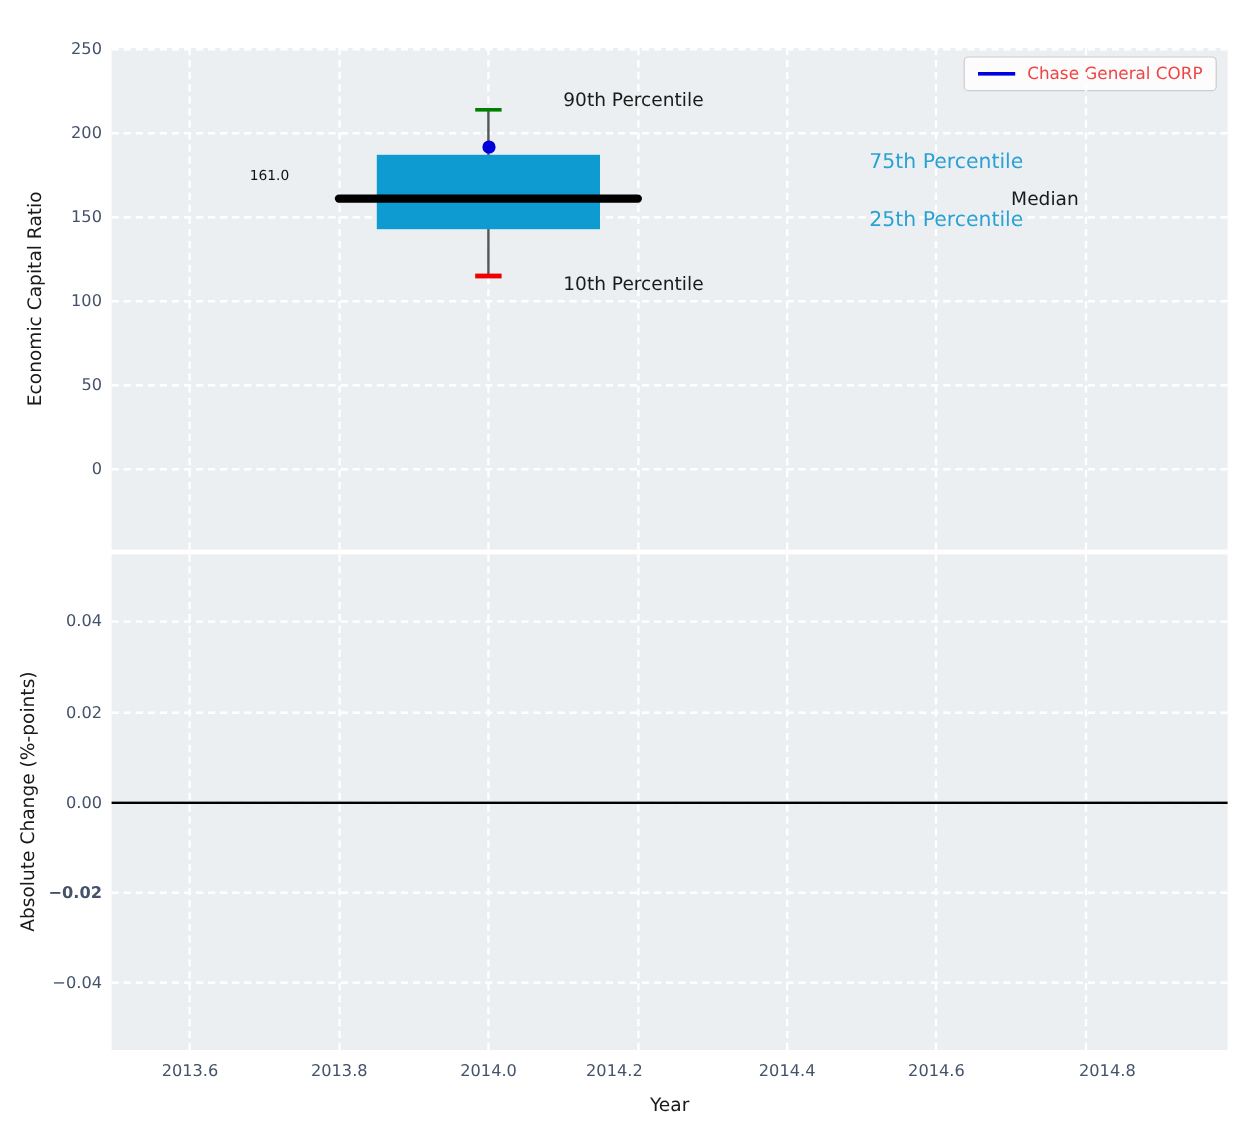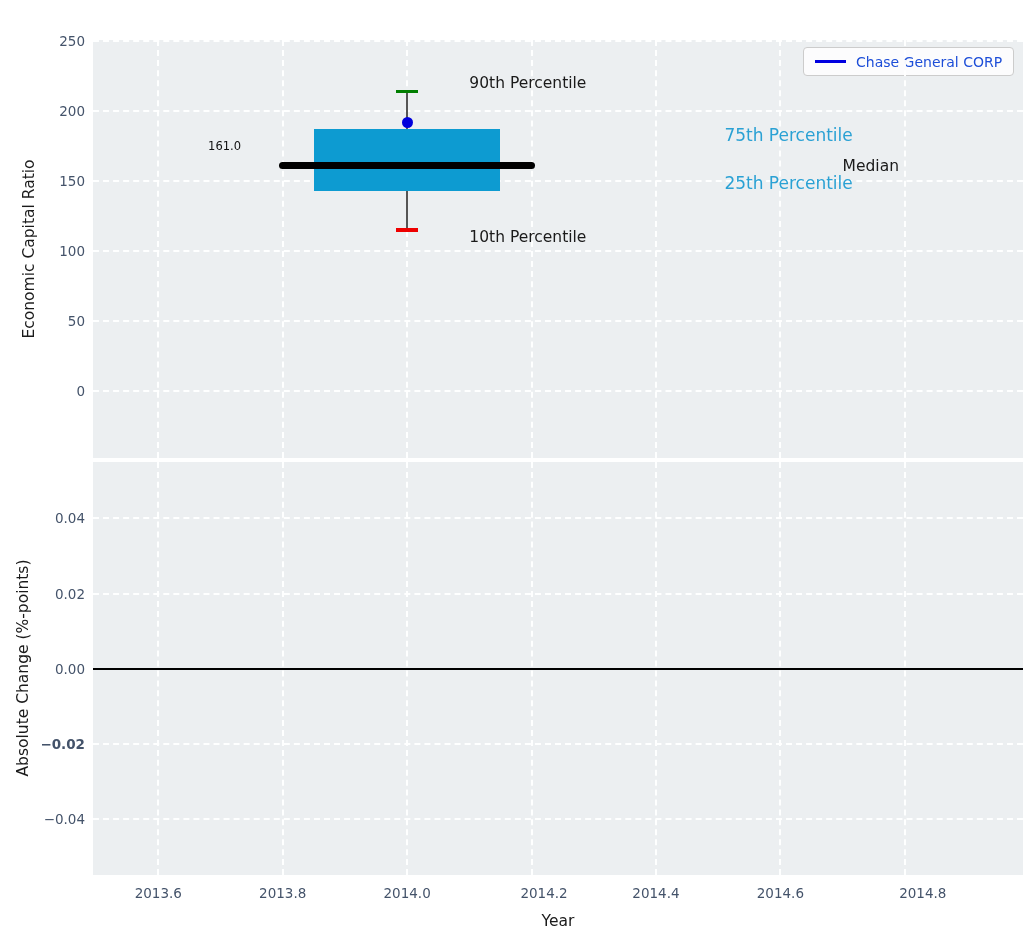--- a/index.html
+++ b/index.html
@@ -28,21 +28,21 @@
   .large-dark{font-size:15.5px;color:#1A1A1A;}
   .small-cyan{font-size:17px;color:var(--pct-text,#2AA1D4);text-align:center;}
   .small-dark{font-size:11.5px;color:#111;}
   .axis-label{position:absolute;font-size:15.5px;color:#1A1A1A;white-space:nowrap;}
   .ylab{transform:translate(-50%,-50%) rotate(-90deg);}
   #ylabel-top{left:29px;top:249px;}
   #ylabel-bottom{left:23px;top:668px;}
   #xlabel{left:558px;top:921px;transform:translate(-50%,-50%);}
   .legend{position:absolute;left:803px;top:47px;height:27px;display:flex;align-items:center;
     gap:10px;padding:0 11px;border:1px solid #CCCCCC;border-radius:4px;
-    background:rgba(255,255,255,.82);font-size:14px;color:#1d4ed8;}
+    background:rgba(255,255,255,.82);font-size:14px;color:#ef4444;}
   .legend-line{display:inline-block;width:31px;height:3px;background:var(--legend-line,#0000E0);}
 </style>
 </head>
 <body>
 
 <div id="fig">
 
   <div class="axes" id="ax-top"></div>
   <div class="axes" id="ax-bottom"></div>
 
@@ -85,21 +85,21 @@
     <div class="ann small-cyan" style="left: 724.405px; top: 182.595px;">25th Percentile</div>
     <div class="ann large-dark" style="left: 842.599px; top: 165.819px;">Median</div>
     <div class="ann small-dark" style="left: 208.084px; top: 146.247px;">161.0</div>
     <div class="grid grid-v" style="left: 157.318px; top: 462px; height: 413px;"></div>
     <div class="tick xtick" style="left: 158.318px; top: 885px;">2013.6</div>
     <div class="grid grid-v" style="left: 281.732px; top: 462px; height: 413px;"></div>
     <div class="tick xtick" style="left: 282.732px; top: 885px;">2013.8</div>
     <div class="grid grid-v" style="left: 406.147px; top: 462px; height: 413px;"></div>
     <div class="tick xtick" style="left: 407.147px; top: 885px;">2014.0</div>
     <div class="grid grid-v" style="left: 530.562px; top: 462px; height: 413px;"></div>
-    <div class="tick xtick" style="left: 544px; top: 885px;">2014.2</div>
+    <div class="tick xtick" style="left: 512px; top: 885px;">2014.2</div>
     <div class="grid grid-v" style="left: 654.977px; top: 462px; height: 413px;"></div>
     <div class="tick xtick" style="left: 655.977px; top: 885px;">2014.4</div>
     <div class="grid grid-v" style="left: 779.391px; top: 462px; height: 413px;"></div>
     <div class="tick xtick" style="left: 780.391px; top: 885px;">2014.6</div>
     <div class="grid grid-v" style="left: 903.806px; top: 462px; height: 413px;"></div>
     <div class="tick xtick" style="left: 904.806px; top: 885px; margin-left: 18px;">2014.8</div>
     <div class="grid grid-h" style="top: 818.332px; left: 93px; width: 930px;"></div>
     <div class="tick ytick" style="left: 85px; top: 819.332px;">−0.04</div>
     <div class="grid grid-h" style="top: 743.104px; left: 93px; width: 930px;"></div>
     <div class="tick ytick" style="left: 85px; top: 744.104px; font-weight: bold;">−0.02</div>

